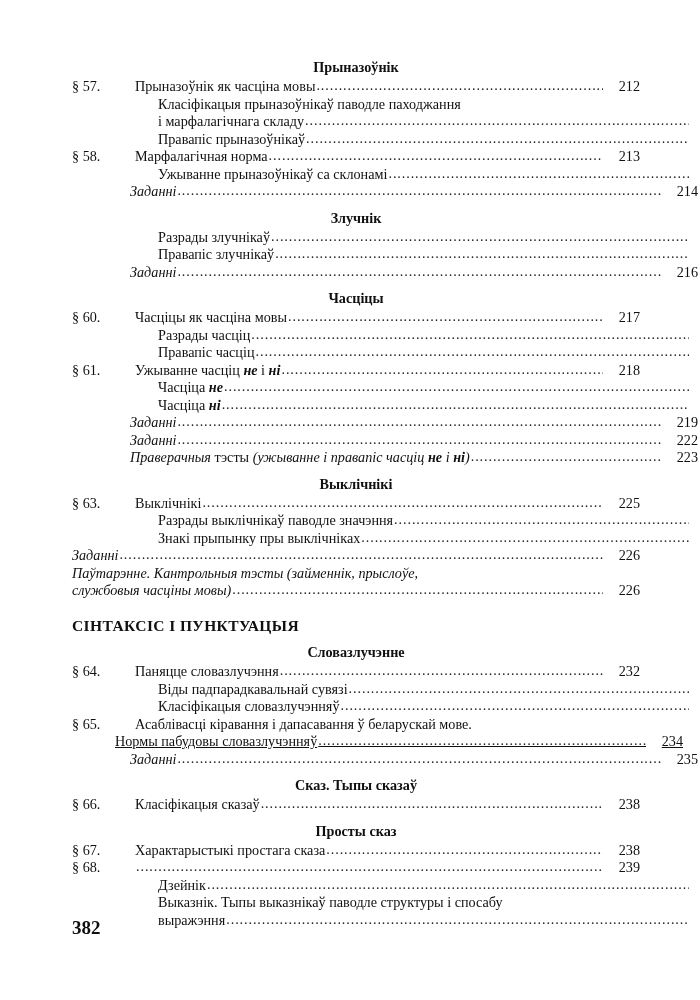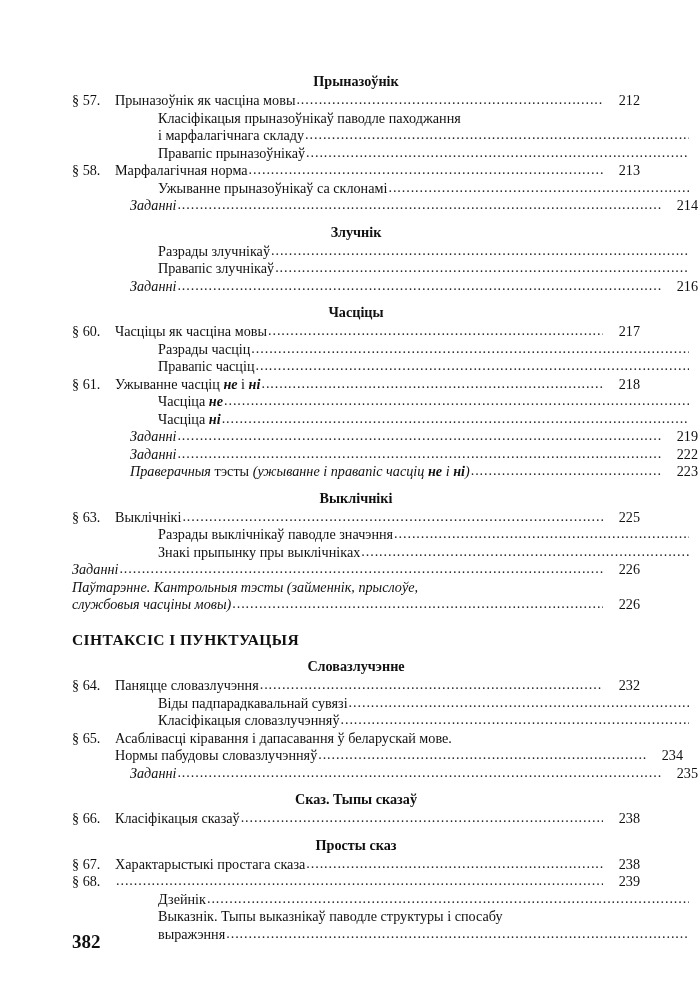--- a/index.html
+++ b/index.html
@@ -10,21 +10,21 @@
   body {
     width: 700px;
     height: 1000px;
     position: relative;
     font-family: "Liberation Serif", "DejaVu Serif", serif;
     color: #101010;
     overflow: hidden;
   }
   #page {
     position: absolute;
-    left: 0; top: 16px;
+    left: 0; top: 2px;
     width: 700px;
     height: 748px;
     padding: 0;
   }
   .content {
     position: absolute;
     left: 72px;
     top: 57px;
     width: 568px;
   }
@@ -89,22 +89,22 @@
   }
   .pg {
     flex: 0 0 auto;
     width: 34px;
     text-align: right;
     white-space: nowrap;
     padding-left: 2px;
   }
   .indent-sub { padding-left: 86px; }
   .indent-task { padding-left: 58px; }
-  .indent-flush { padding-left: 0px; }
-  .indent-cont { padding-left: 43px; }
+  .indent-flush { padding-left: 0px; gap: 20px; }
+  .indent-cont { padding-left: 43px; text-decoration: underline; }
 
   i, .it { font-style: italic; }
   .bi { font-style: italic; font-weight: bold; }
   .rom { font-style: normal; }
 
   .folio {
     position: absolute;
     left: 72px;
     top: 915px;
     font-size: 19px;

